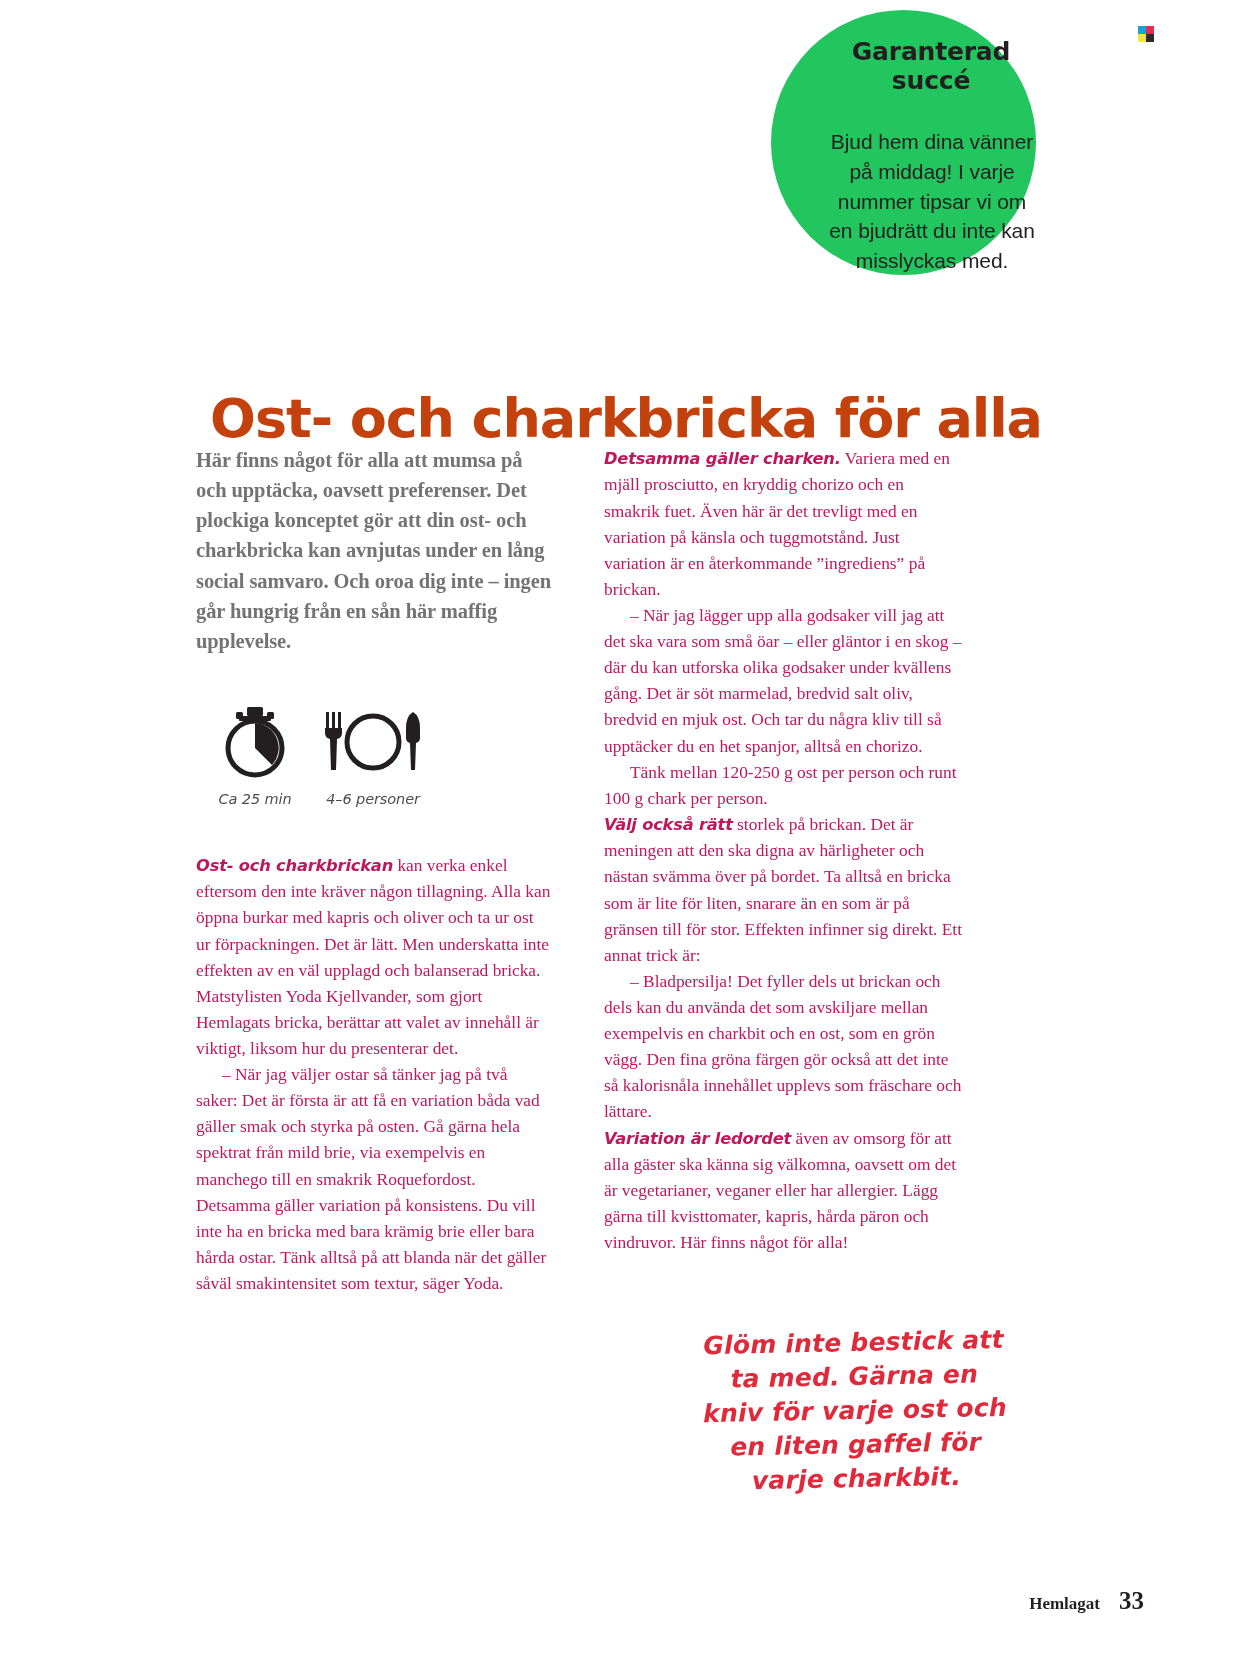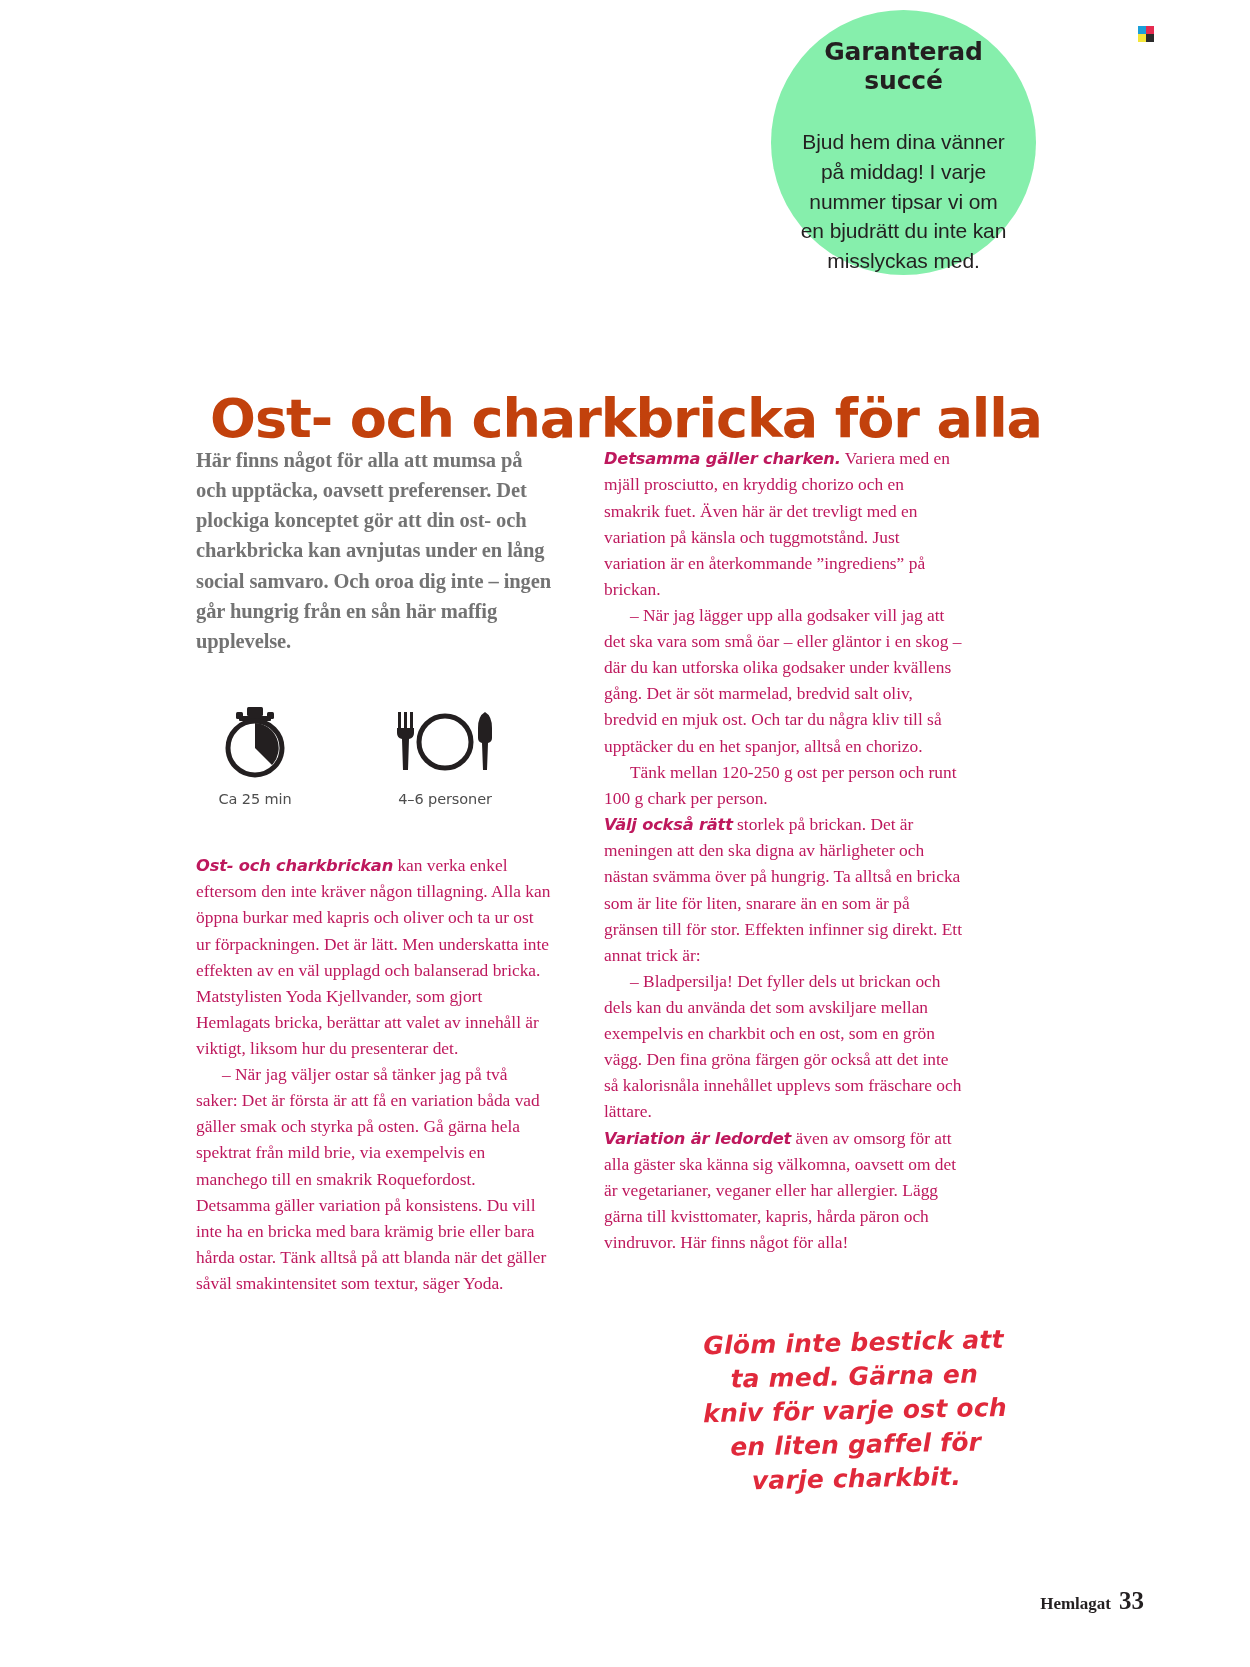--- a/index.html
+++ b/index.html
@@ -30,24 +30,24 @@
   .reg-mark i { display: block; }
 
   
   .callout-circle {
     position: absolute;
     left: 771px;
     top: 10px;
     width: 265px;
     height: 265px;
     border-radius: 50%;
-    background: #86efac;
+    background: #22c55e;
     display: flex;
     flex-direction: column;
-    align-items: center;
+    align-items: flex-end;
     justify-content: flex-start;
     padding-top: 28px;
     box-sizing: border-box;
   }
   .callout-title {
     font-family: "DejaVu Sans", sans-serif;
     font-weight: bold;
     font-size: 25px;
     line-height: 1.14;
     text-align: center;
@@ -102,23 +102,23 @@
     font-size: 20.5px;
     line-height: 1.47;
     color: #737373;
     margin: 0;
     letter-spacing: -0.1px;
   }
 
   
   .icon-row {
     display: flex;
-    gap: 72px;
     margin-top: 50px;
     align-items: flex-start;
+    font-style: italic;
   }
   .icon-block {
     display: flex;
     flex-direction: column;
     align-items: center;
     width: 118px;
   }
   .icon-art { height: 72px; display: flex; align-items: center; justify-content: center; }
   .icon-label {
     font-family: "DejaVu Sans", sans-serif;
@@ -167,21 +167,21 @@
     letter-spacing: 0.2px;
   }
 
   
   .footer {
     position: absolute;
     right: 106px;
     bottom: 52px;
     display: flex;
     align-items: baseline;
-    gap: 8px;
+    gap: 19px;
     font-family: "Liberation Serif", serif;
     font-weight: bold;
     font-size: 17px;
     color: #231f20;
   }
   .footer-page { font-size: 25px; }
 </style>
 </head>
 <body>
 
@@ -250,21 +250,21 @@
 
   <p class="body-para">
     <span class="lead-in">Detsamma gäller charken.</span><span> Variera med en mjäll prosciutto, en kryddig chorizo och en smakrik fuet. Även här är det trevligt med en variation på känsla och tuggmotstånd. Just variation är en återkommande ”ingrediens” på brickan.</span>
   </p>
 
   <p class="body-para indent">– När jag lägger upp alla godsaker vill jag att det ska vara som små öar – eller gläntor i en skog – där du kan utforska olika godsaker under kvällens gång. Det är söt marmelad, bredvid salt oliv, bredvid en mjuk ost. Och tar du några kliv till så upptäcker du en het spanjor, alltså en chorizo.</p>
 
   <p class="body-para indent">Tänk mellan 120-250 g ost per person och runt 100 g chark per person.</p>
 
   <p class="body-para para-gap">
-    <span class="lead-in">Välj också rätt</span><span> storlek på brickan. Det är meningen att den ska digna av härligheter och nästan svämma över på hungrig. Ta alltså en bricka som är lite för liten, snarare än en som är på gränsen till för stor. Effekten infinner sig direkt. Ett annat trick är:</span>
+    <span class="lead-in">Välj också rätt</span><span> storlek på brickan. Det är meningen att den ska digna av härligheter och nästan svämma över på bordet. Ta alltså en bricka som är lite för liten, snarare än en som är på gränsen till för stor. Effekten infinner sig direkt. Ett annat trick är:</span>
   </p>
 
   <p class="body-para indent">– Bladpersilja! Det fyller dels ut brickan och dels kan du använda det som avskiljare mellan exempelvis en charkbit och en ost, som en grön vägg. Den fina gröna färgen gör också att det inte så kalorisnåla innehållet upplevs som fräschare och lättare.</p>
 
   <p class="body-para para-gap">
     <span class="lead-in">Variation är ledordet</span><span> även av omsorg för att alla gäster ska känna sig välkomna, oavsett om det är vegetarianer, veganer eller har allergier. Lägg gärna till kvisttomater, kapris, hårda päron och vindruvor. Här finns något för alla!</span>
   </p>
 
 </div>
 

